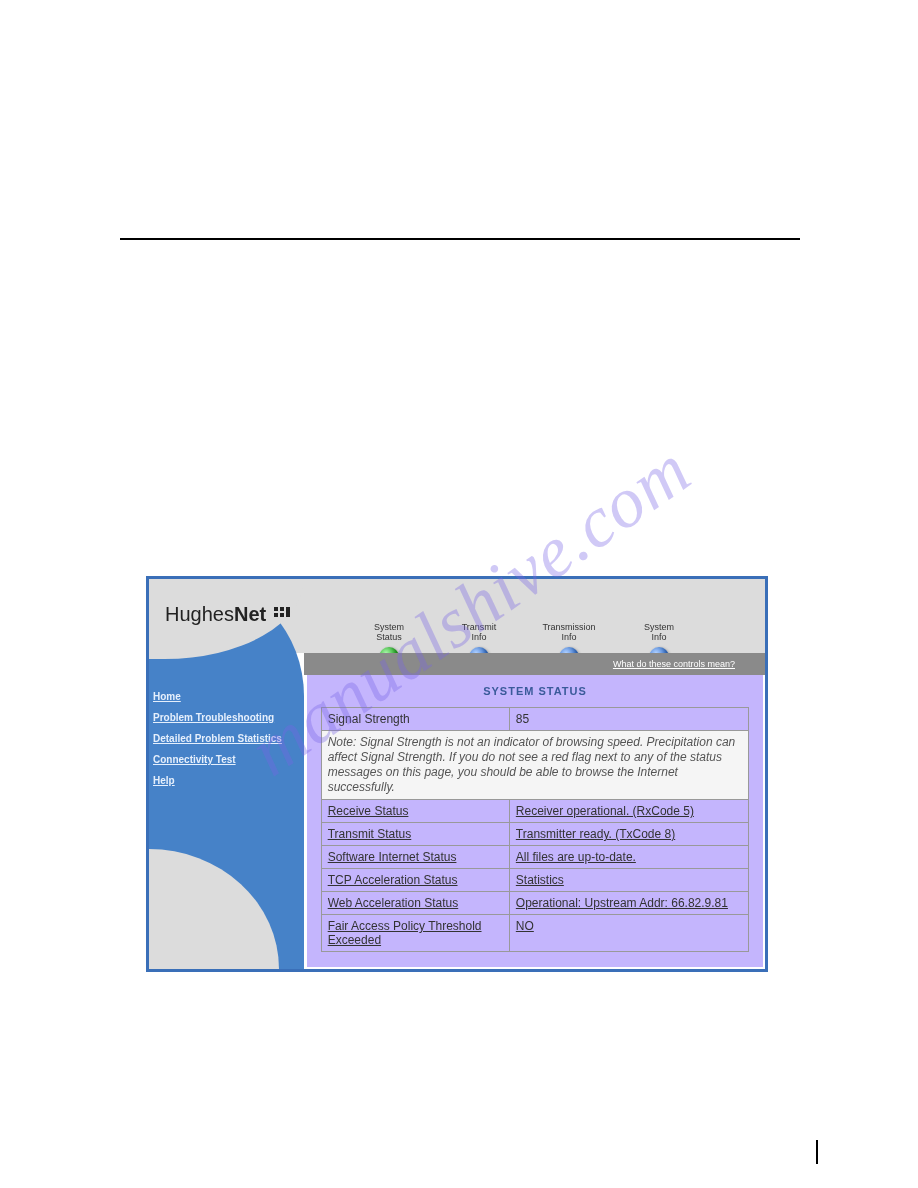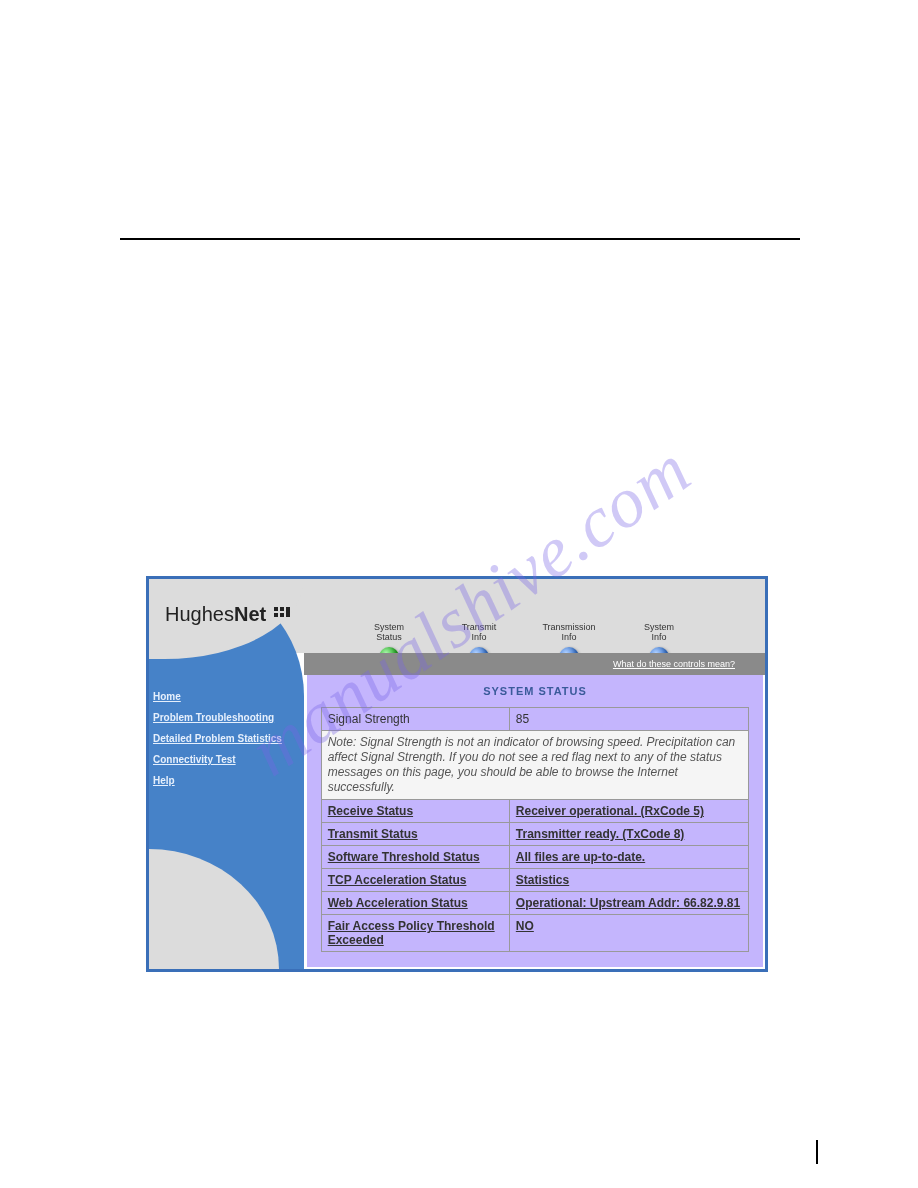--- a/index.html
+++ b/index.html
@@ -194,21 +194,21 @@
     border-collapse: collapse;
     font-size: 12px;
     color: #333;
   }
   .status-table td {
     border: 1px solid #999;
     padding: 4px 6px;
     vertical-align: top;
   }
   .status-table td.label-cell { width: 44%; }
-  .status-table td a { color: #333; text-decoration: underline; font-weight: bold; }
+  .status-table td a { color: #333; text-decoration: underline; }
   .note-row td {
     background: #f5f5f5;
     font-style: italic;
     color: #555;
     line-height: 1.25;
     margin-top: 36px;
   }
   .footer-mark {
     position: absolute;
     top: 1140px;
@@ -293,21 +293,21 @@
           </tr>
           <tr>
             <td class="label-cell"><a href="#">Receive Status</a></td>
             <td><a href="#">Receiver operational. (RxCode 5)</a></td>
           </tr>
           <tr>
             <td class="label-cell"><a href="#">Transmit Status</a></td>
             <td><a href="#">Transmitter ready. (TxCode 8)</a></td>
           </tr>
           <tr>
-            <td class="label-cell"><a href="#">Software Threshold Status</a></td>
+            <td class="label-cell"><a href="#">Software Internet Status</a></td>
             <td><a href="#">All files are up-to-date.</a></td>
           </tr>
           <tr>
             <td class="label-cell"><a href="#">TCP Acceleration Status</a></td>
             <td><a href="#">Statistics</a></td>
           </tr>
           <tr>
             <td class="label-cell"><a href="#">Web Acceleration Status</a></td>
             <td><a href="#">Operational: Upstream Addr: 66.82.9.81</a></td>
           </tr>

